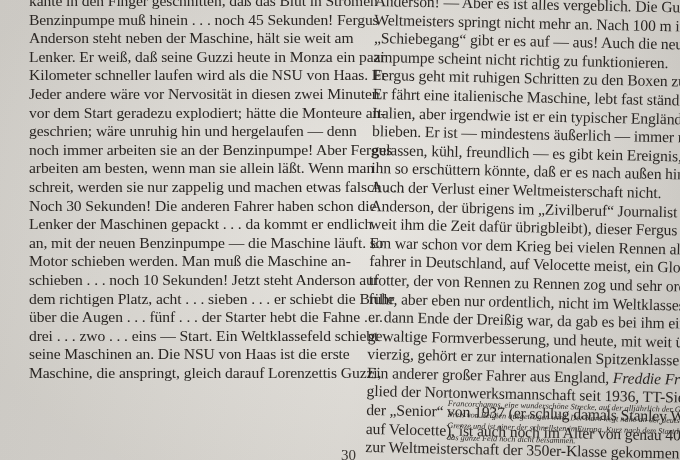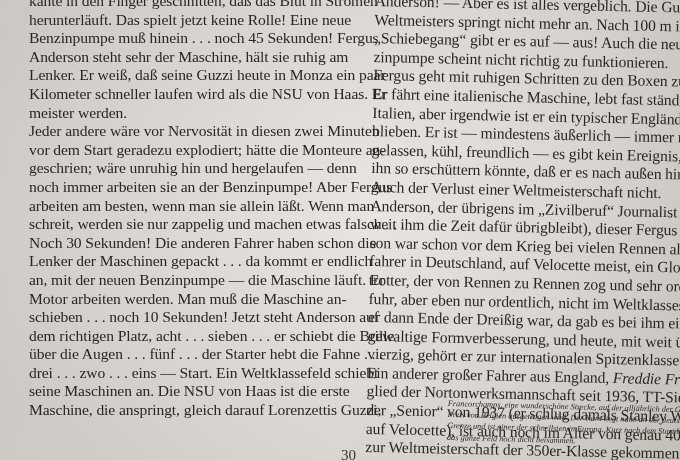--- a/index.html
+++ b/index.html
@@ -42,36 +42,34 @@
   }
   em.name { font-style:italic; }
 </style>
 </head>
 <body>
 
 <div class="page-shade"></div>
 
 <div class="col col-left" id="leftcol">
     <span class="line">kante in den Finger geschnitten, daß das Blut in Strömen</span>
-    <span class="line">herunterläuft. Das spielt jetzt keine Rolle! Eine neue</span>
     <span class="line">Benzinpumpe muß hinein . . . noch 45 Sekunden! Fergus</span>
-    <span class="line">Anderson steht sehr der Maschine, hält sie ruhig am</span>
+    <span class="line">Anderson steht neben der Maschine, hält sie weit am</span>
     <span class="line">Lenker. Er weiß, daß seine Guzzi heute in Monza ein paar</span>
     <span class="line">Kilometer schneller laufen wird als die NSU von Haas. Er</span>
-    <span class="line last">meister werden.</span>
     <span class="line">Jeder andere wäre vor Nervosität in diesen zwei Minuten</span>
     <span class="line">vor dem Start geradezu explodiert; hätte die Monteure an-</span>
     <span class="line">geschrien; wäre unruhig hin und hergelaufen — denn</span>
     <span class="line">noch immer arbeiten sie an der Benzinpumpe! Aber Fergus</span>
     <span class="line">arbeiten am besten, wenn man sie allein läßt. Wenn man</span>
     <span class="line last">schreit, werden sie nur zappelig und machen etwas falsch . . .</span>
     <span class="line">Noch 30 Sekunden! Die anderen Fahrer haben schon die</span>
     <span class="line">Lenker der Maschinen gepackt . . . da kommt er endlich</span>
     <span class="line">an, mit der neuen Benzinpumpe — die Maschine läuft. Er</span>
-    <span class="line">Motor arbeiten werden. Man muß die Maschine an-</span>
+    <span class="line">Motor schieben werden. Man muß die Maschine an-</span>
     <span class="line">schieben . . . noch 10 Sekunden! Jetzt steht Anderson auf</span>
     <span class="line">dem richtigen Platz, acht . . . sieben . . . er schiebt die Brille</span>
     <span class="line">über die Augen . . . fünf . . . der Starter hebt die Fahne . . .</span>
     <span class="line">drei . . . zwo . . . eins — Start. Ein Weltklassefeld schiebt</span>
     <span class="line">seine Maschinen an. Die NSU von Haas ist die erste</span>
     <span class="line">Maschine, die anspringt, gleich darauf Lorenzettis Guzzi,</span>
   </div>
 
 <div class="col col-right" id="rightcol">
     <span class="line">Anderson! — Aber es ist alles vergeblich. Die Guzzi des</span>

